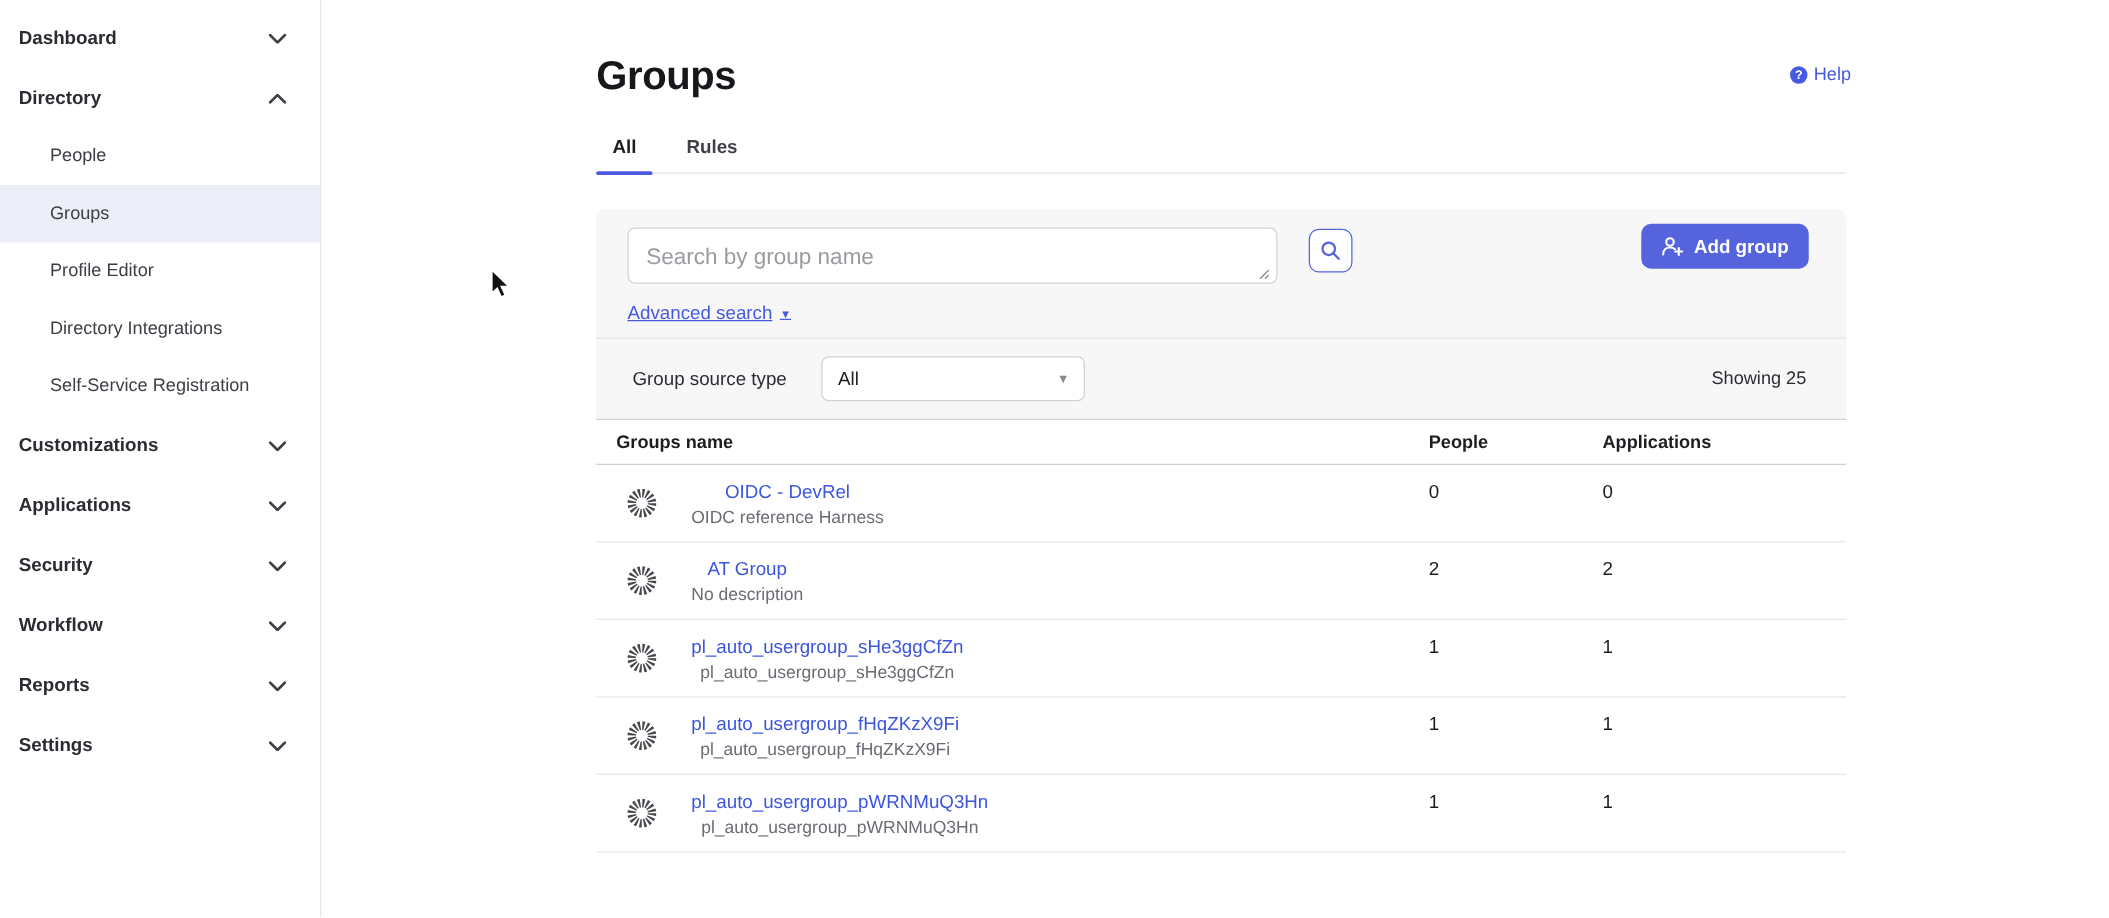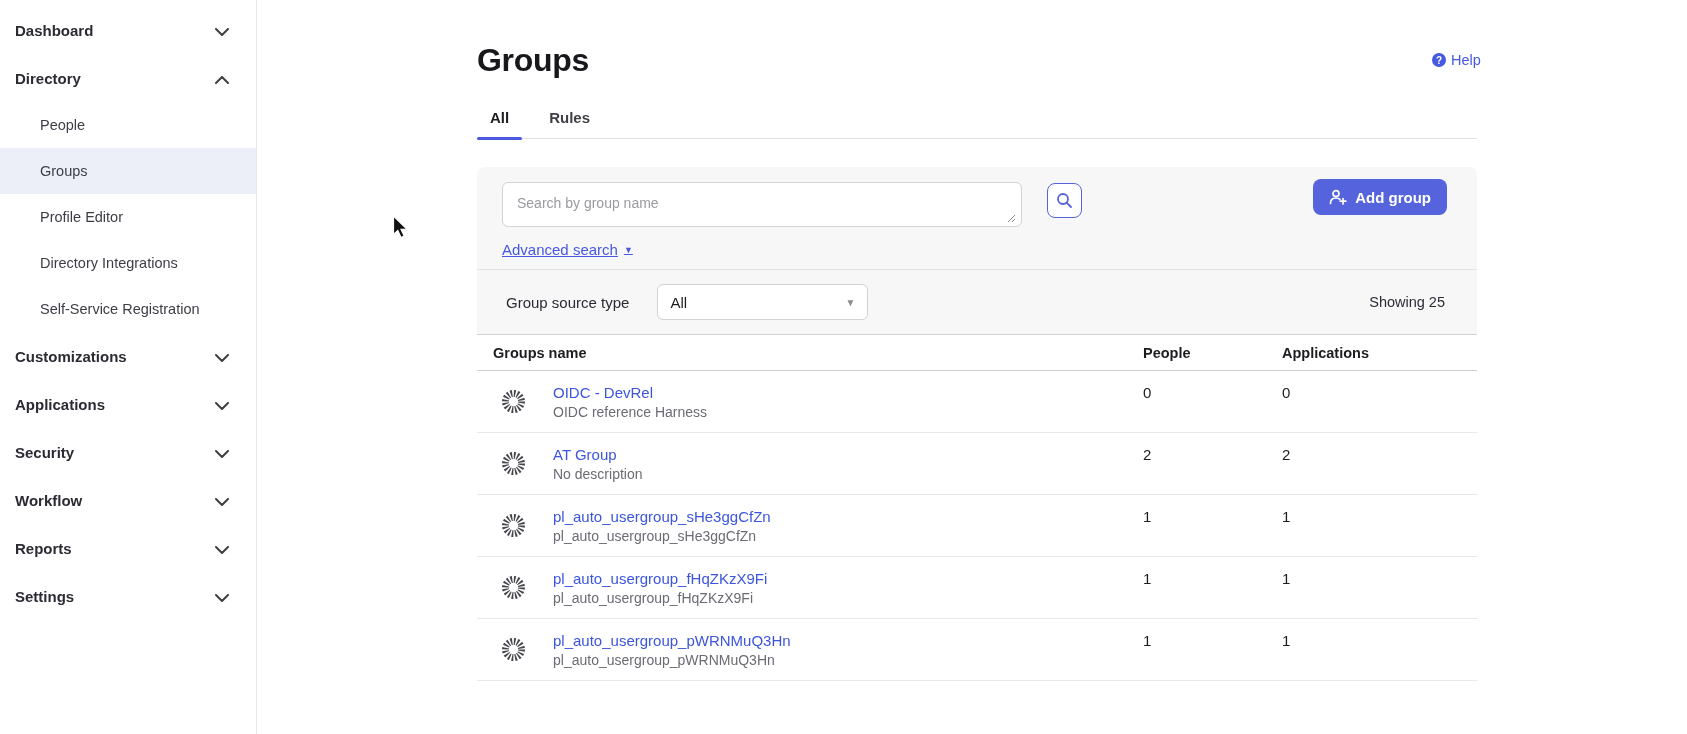--- a/index.html
+++ b/index.html
@@ -33,21 +33,21 @@
   .tab.active { color:#1d1d21; }
   .tab.active::after { content:""; position:absolute; left:0; right:0; bottom:-2px; height:3px;
     background:#4c5ae0; border-radius:2px; }
 
   
   .panel { margin-top:28px; width:1000px; background:#f7f7f8; border-radius:8px 8px 0 0; }
   .panel-top { padding:15px 30px 10px 25px; position:relative; border-bottom:1px solid #e3e3e7; }
   .search-row { display:flex; align-items:flex-start; }
   .search-area { position:relative; }
   .search-input { width:520px; height:45px; resize:none; border:1px solid #d2d2d7; border-radius:6px;
-    background:#fff; font-family:"Liberation Sans", sans-serif; font-size:14px; color:#1d1d21;
+    background:#fff; font-family:"Liberation Sans", sans-serif; font-size:18px; color:#1d1d21;
     padding:12px 24px 6px 14px; outline:none; overflow:hidden; }
   .search-input::placeholder { color:#9a9aa0; }
   .resize-grip { position:absolute; right:6px; bottom:8px; pointer-events:none; }
   .search-btn { margin-left:25px; margin-top:1px; width:35px; height:35px; background:#fff;
     border:1.5px solid #5564dc; border-radius:8px; display:flex; align-items:center;
     justify-content:center; cursor:pointer; }
   .advanced { margin-top:10px; font-size:15px; color:#4659e0; display:inline-flex;
     align-items:center; gap:6px; cursor:pointer;text-decoration:underline; }
   .advanced .caret { font-size:9px; color:#4659e0; }
   .add-group-btn { position:absolute; right:30px; top:12px; height:36px; padding:0 16px;
@@ -61,21 +61,21 @@
   .select-value { font-size:15px; color:#1d1d21; }
   .select .caret { font-size:10px; color:#8a8a91; }
   .showing { margin-left:auto; font-size:14.5px; color:#2b2b33; }
 
   
   .grid { display:grid; grid-template-columns:666px 139px 195px; }
   .thead { border-top:1px solid #d0d0d5; border-bottom:1px solid #d0d0d5; height:37px; }
   .th { display:flex; align-items:center; font-size:14.5px; font-weight:700; color:#1d1d21; }
   .th:first-child { padding-left:16px; }
   .trow { height:62px; border-bottom:1px solid #e8e8ea; }
-  .cell-name { display:flex; align-items:center; padding-left:23px; }
+  .cell-name { display:flex; align-items:center; padding-left:23px;text-align:center; }
   .group-icon { width:27px; height:27px; flex:0 0 27px; margin-right:26px; }
   .name-stack { display:flex; flex-direction:column; gap:3px; }
   .group-link { font-size:15px; color:#3c55dd; text-decoration:none; cursor:pointer; }
   .group-desc { font-size:14px; color:#6b6b74; }
   .cell-num { display:flex; align-items:flex-start; padding-top:13px; font-size:15px; color:#1d1d21; }
   .underlined { text-decoration:underline; }
 
   .cursor { position:absolute; left:392px; top:215px; pointer-events:none; z-index:50; }
 </style>
 </head>

